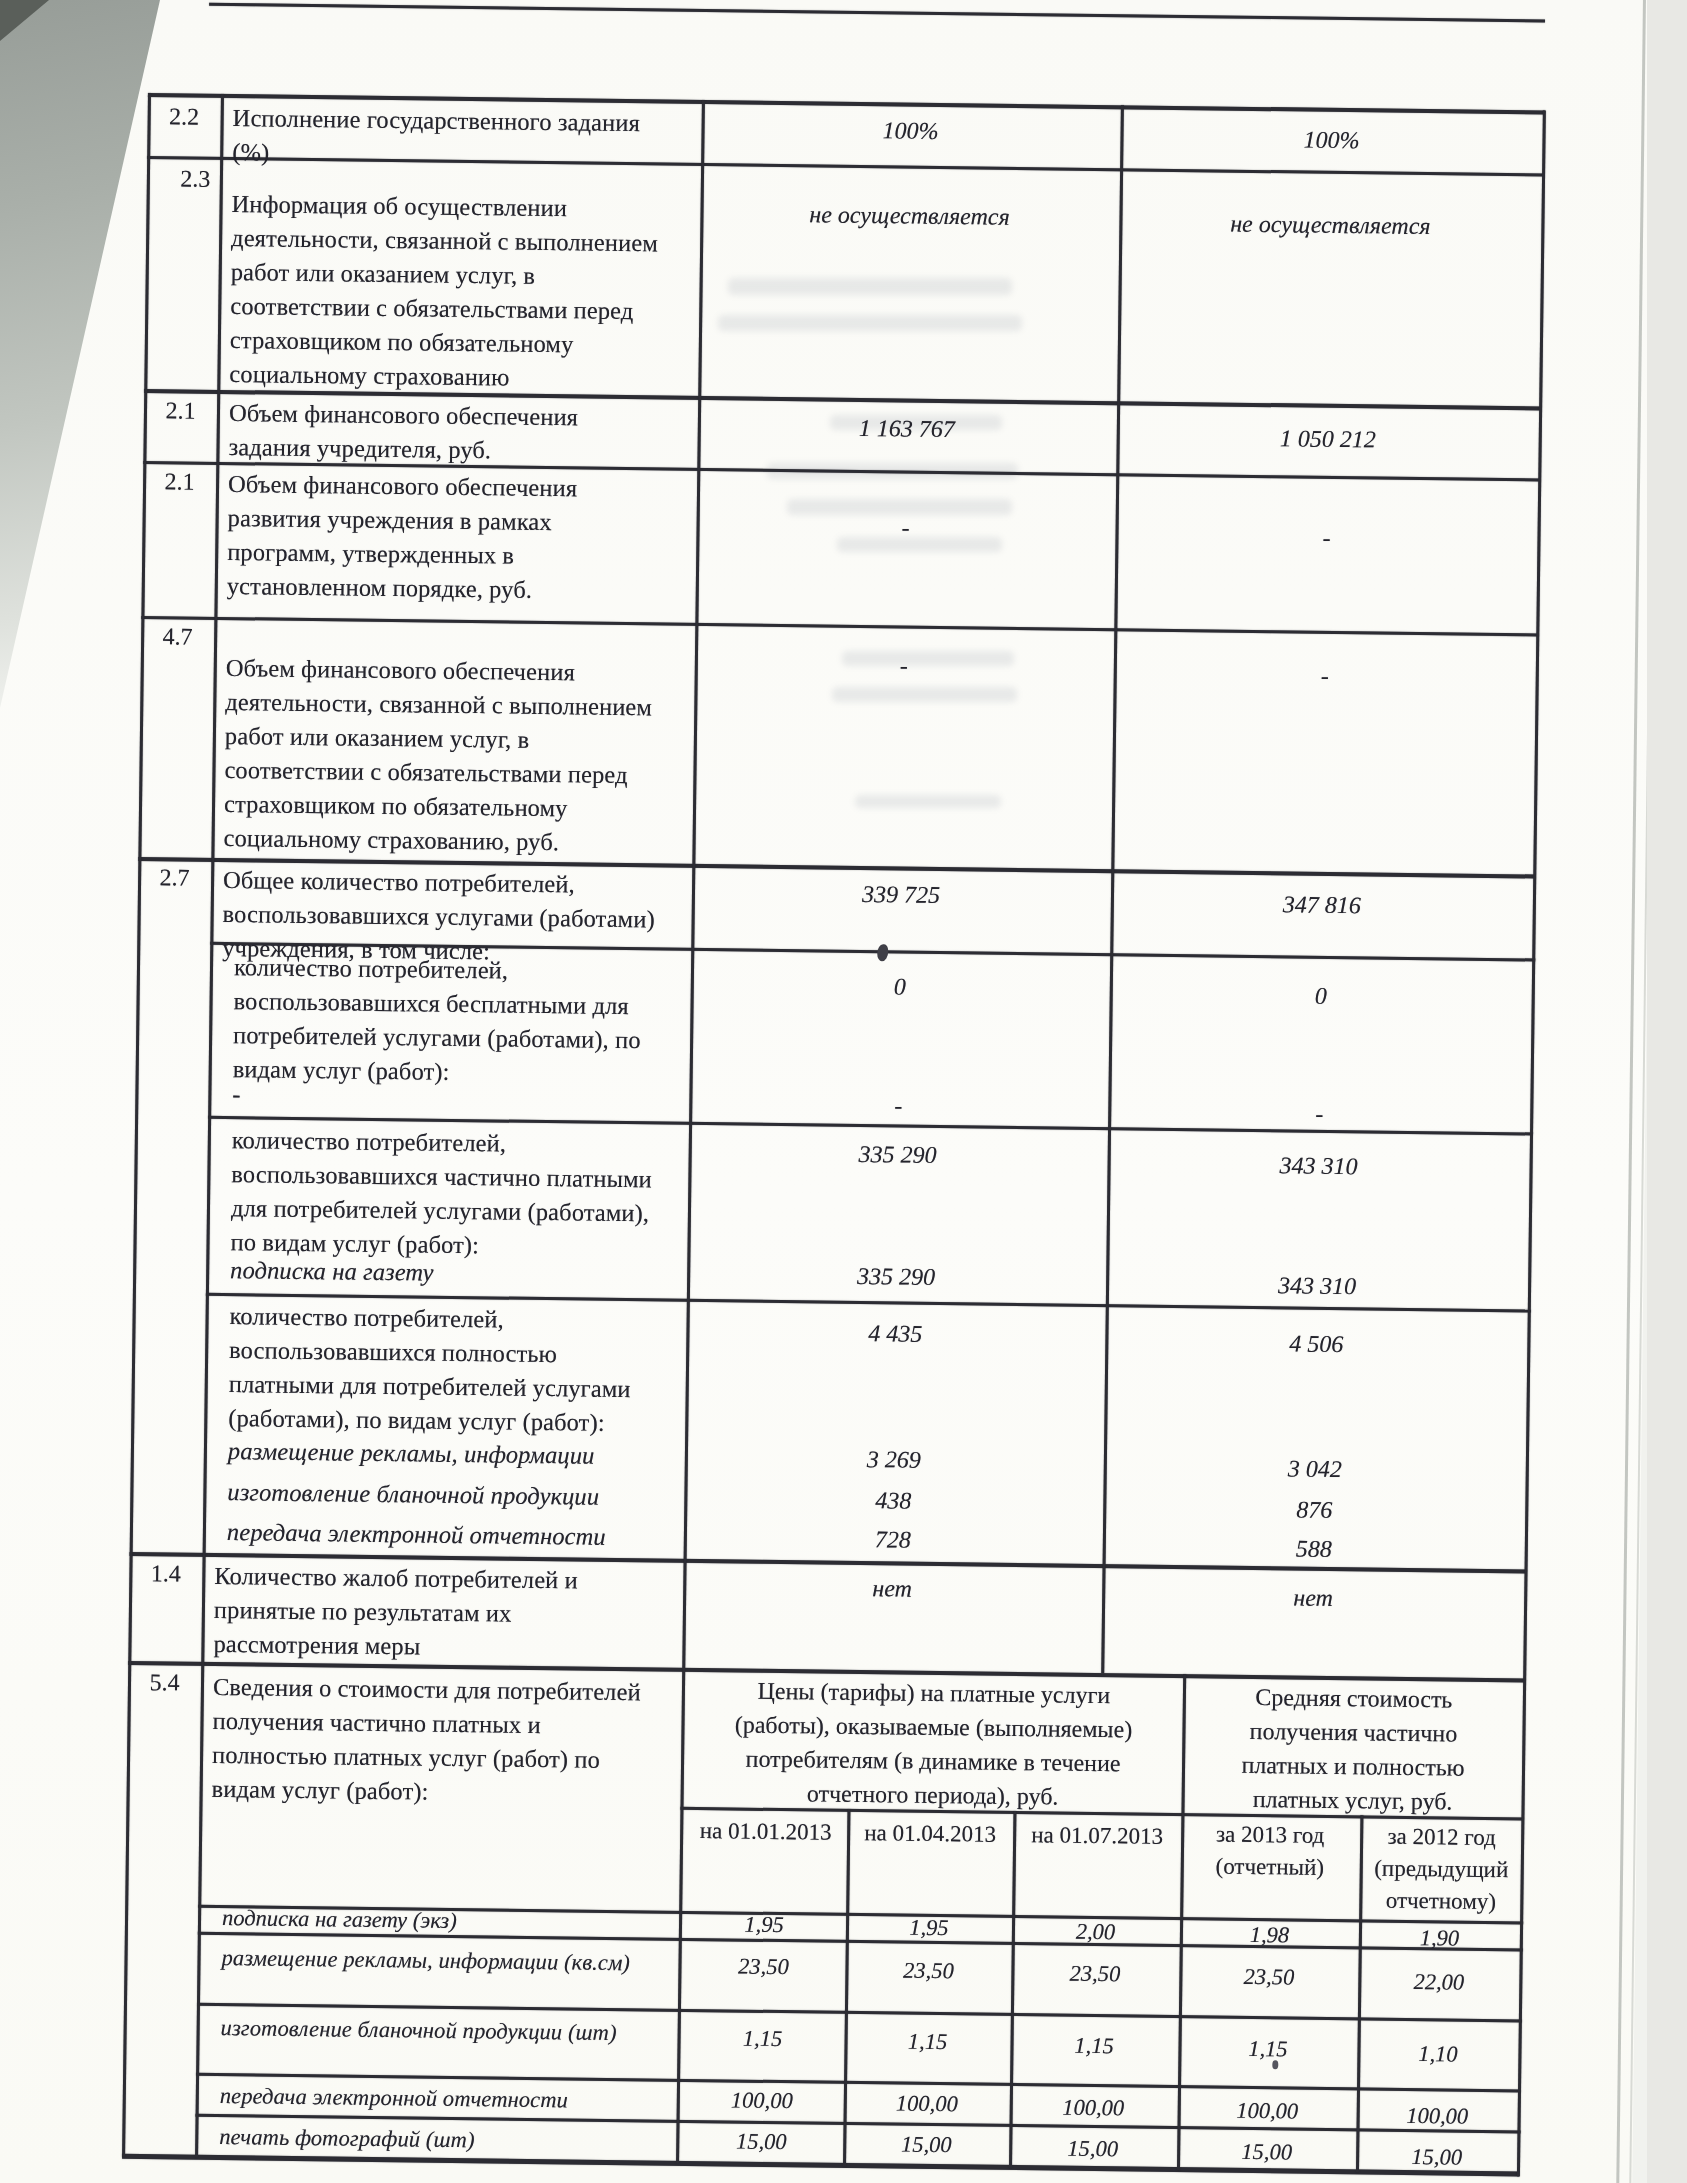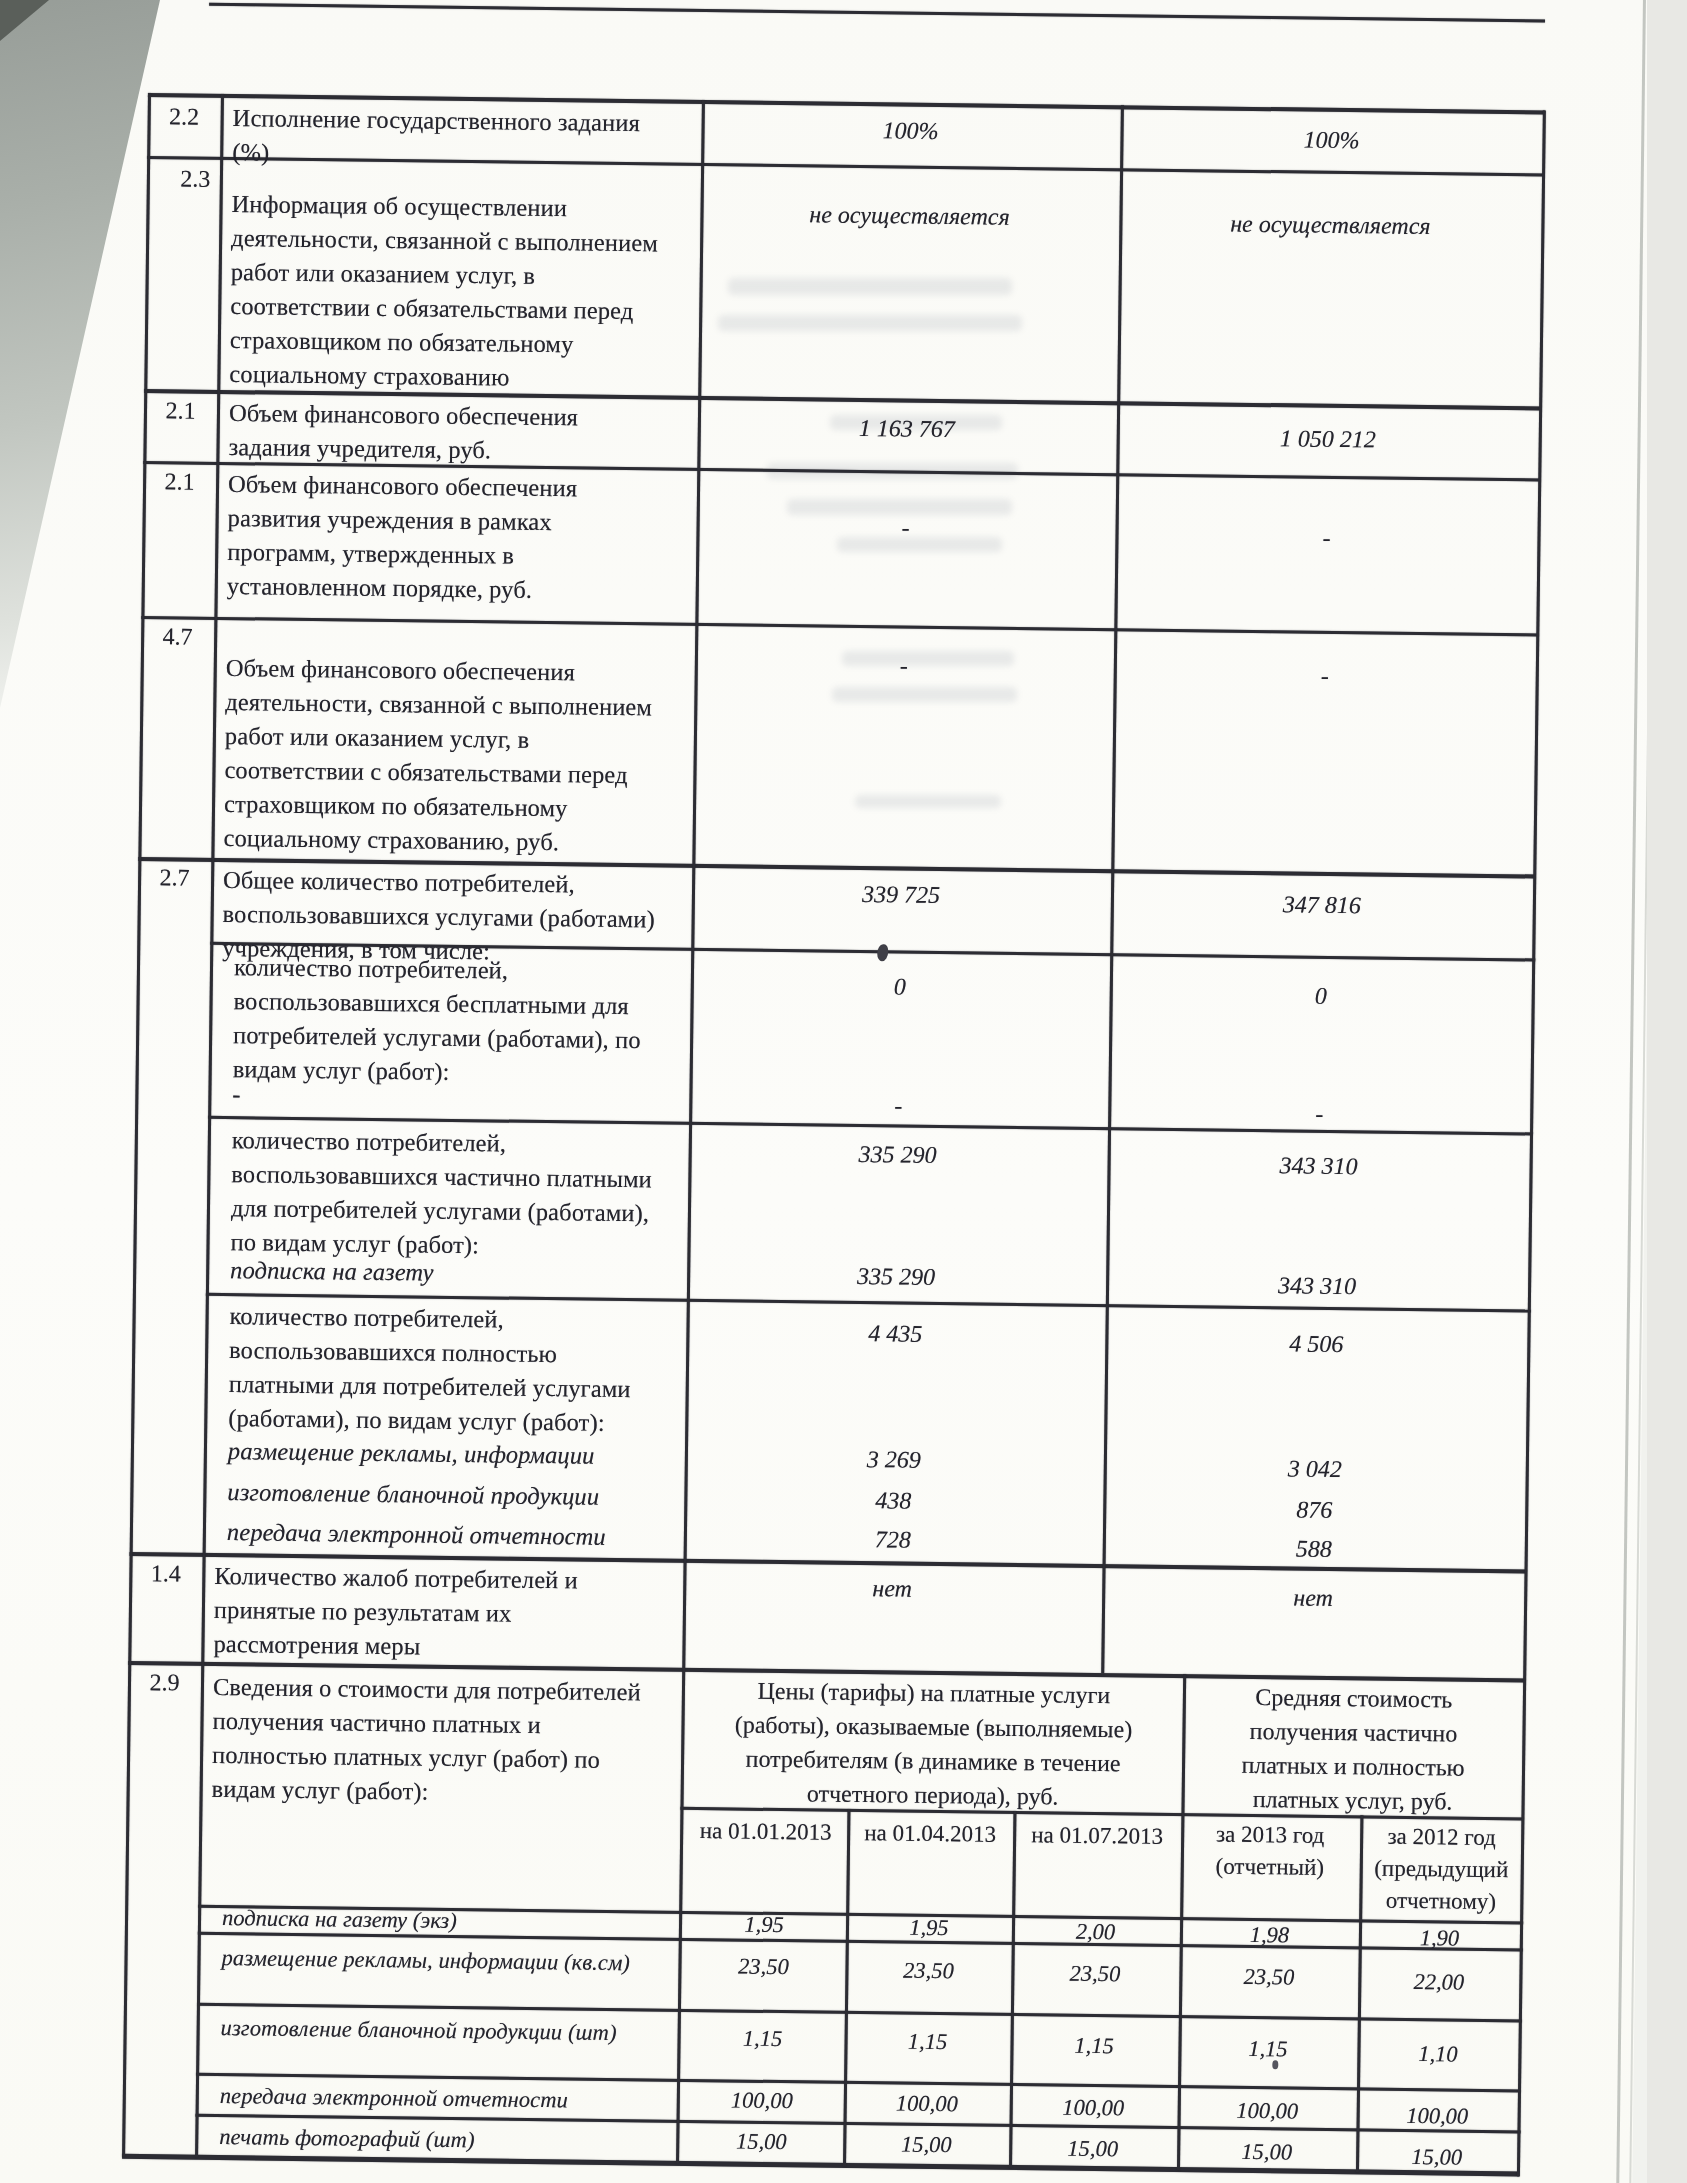--- a/index.html
+++ b/index.html
@@ -150,21 +150,21 @@
 
     <div class="txt svc" style="left:97px;top:1421px;width:433px">передача электронной отчетности</div>
     <div class="val" style="left:554px;top:1422px;width:418px">728</div>
     <div class="val" style="left:973px;top:1426px;width:422px">588</div>
 
     <div class="num" style="left:0;top:1466px">1.4</div>
     <div class="txt" style="left:85px;top:1465px;width:437px">Количество жалоб потребителей и принятые по результатам их рассмотрения меры</div>
     <div class="val" style="left:554px;top:1471px;width:418px">нет</div>
     <div class="val" style="left:973px;top:1475px;width:422px">нет</div>
 
-    <div class="num" style="left:0;top:1575px">2.9</div>
+    <div class="num" style="left:0;top:1575px">5.4</div>
     <div class="txt" style="left:85px;top:1576px;width:437px">Сведения о стоимости для потребителей получения частично платных и полностью платных услуг (работ) по видам услуг (работ):</div>
     <div class="hdr" style="left:591px;top:1573px;width:430px">Цены (тарифы) на платные услуги (работы), оказываемые (выполняемые) потребителям (в динамике в течение отчетного периода), руб.</div>
     <div class="hdr" style="left:1077px;top:1573px;width:298px">Средняя стоимость получения частично платных и полностью платных услуг, руб.</div>
 
     <div class="sub" style="left:570px;top:1715px;width:139px">на 01.01.2013</div>
     <div class="sub" style="left:734px;top:1715px;width:140px">на 01.04.2013</div>
     <div class="sub" style="left:901px;top:1715px;width:140px">на 01.07.2013</div>
     <div class="sub" style="left:1061px;top:1712px;width:166px">за 2013 год (отчетный)</div>
     <div class="sub" style="left:1239px;top:1712px;width:153px">за 2012 год (предыдущий отчетному)</div>
 

